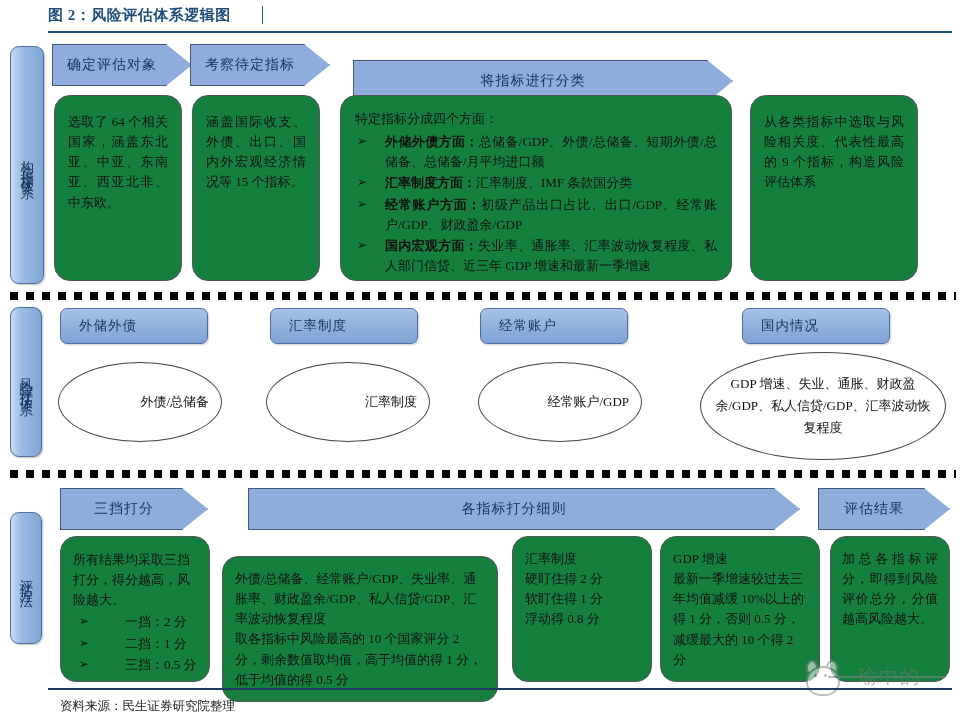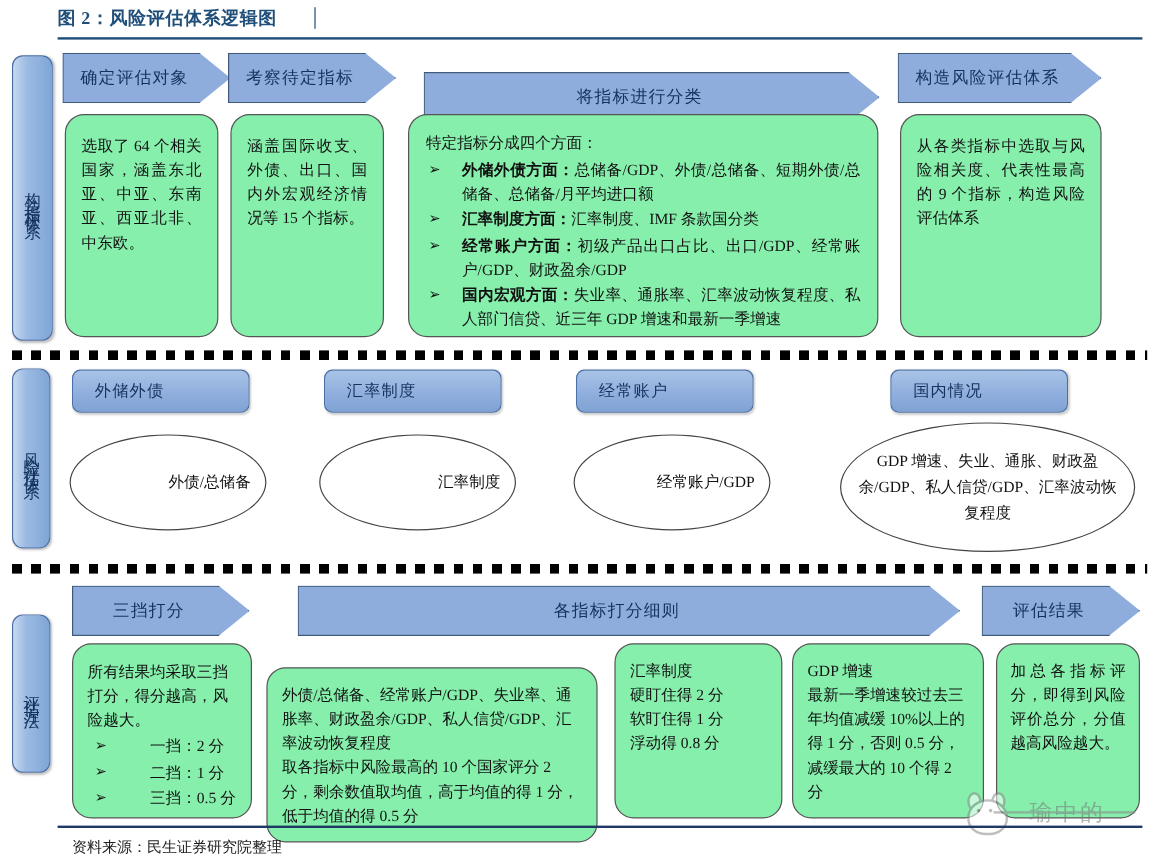--- a/index.html
+++ b/index.html
@@ -78,21 +78,21 @@
     border:1px solid #4A6FA5;border-radius:7px;box-sizing:border-box;
     display:flex;align-items:center;
     padding-left:18px;
     font-size:13.5px;color:#14325c;letter-spacing:1px;
     box-shadow:1px 1px 2px rgba(0,0,0,.2);
   }
 
   
   .card{
     position:absolute;
-    background:#86efac;border:1px solid #555;border-radius:16px;
+    background:#15803d;border:1px solid #555;border-radius:16px;
     box-sizing:border-box;
     padding:12px 13px 10px 13px;
     font-size:13px;line-height:1.55;color:#111;
   }
   .card.justify{text-align:justify;text-justify:inter-ideograph;}
 
   
   .blist{margin:0;padding:0;list-style:none;}
   .blist li{
     position:relative;padding-left:30px;margin-bottom:1px;
@@ -148,23 +148,20 @@
   </div>
 
   <div class="chev" style="left:52px;top:44px;width:140px;">
     <span class="chev-txt">确定评估对象</span>
   </div>
   <div class="chev" style="left:190px;top:44px;width:140px;">
     <span class="chev-txt">考察待定指标</span>
   </div>
   <div class="chev" style="left:353px;top:44px;width:380px;margin-top:16px;">
     <span class="chev-txt">将指标进行分类</span>
-  </div>
-  <div class="chev" style="left:748px;top:44px;width:170px;">
-    <span class="chev-txt">构造风险评估体系</span>
   </div>
 
   <div class="card justify" style="left:54px;top:95px;width:128px;height:186px;padding-top:16px;">
     <div>选取了 64 个相关国家，涵盖东北亚、中亚、东南亚、西亚北非、中东欧。</div>
   </div>
 
   <div class="card justify" style="left:192px;top:95px;width:128px;height:186px;padding-top:16px;">
     <div>涵盖国际收支、外债、出口、国内外宏观经济情况等 15 个指标。</div>
   </div>
 

